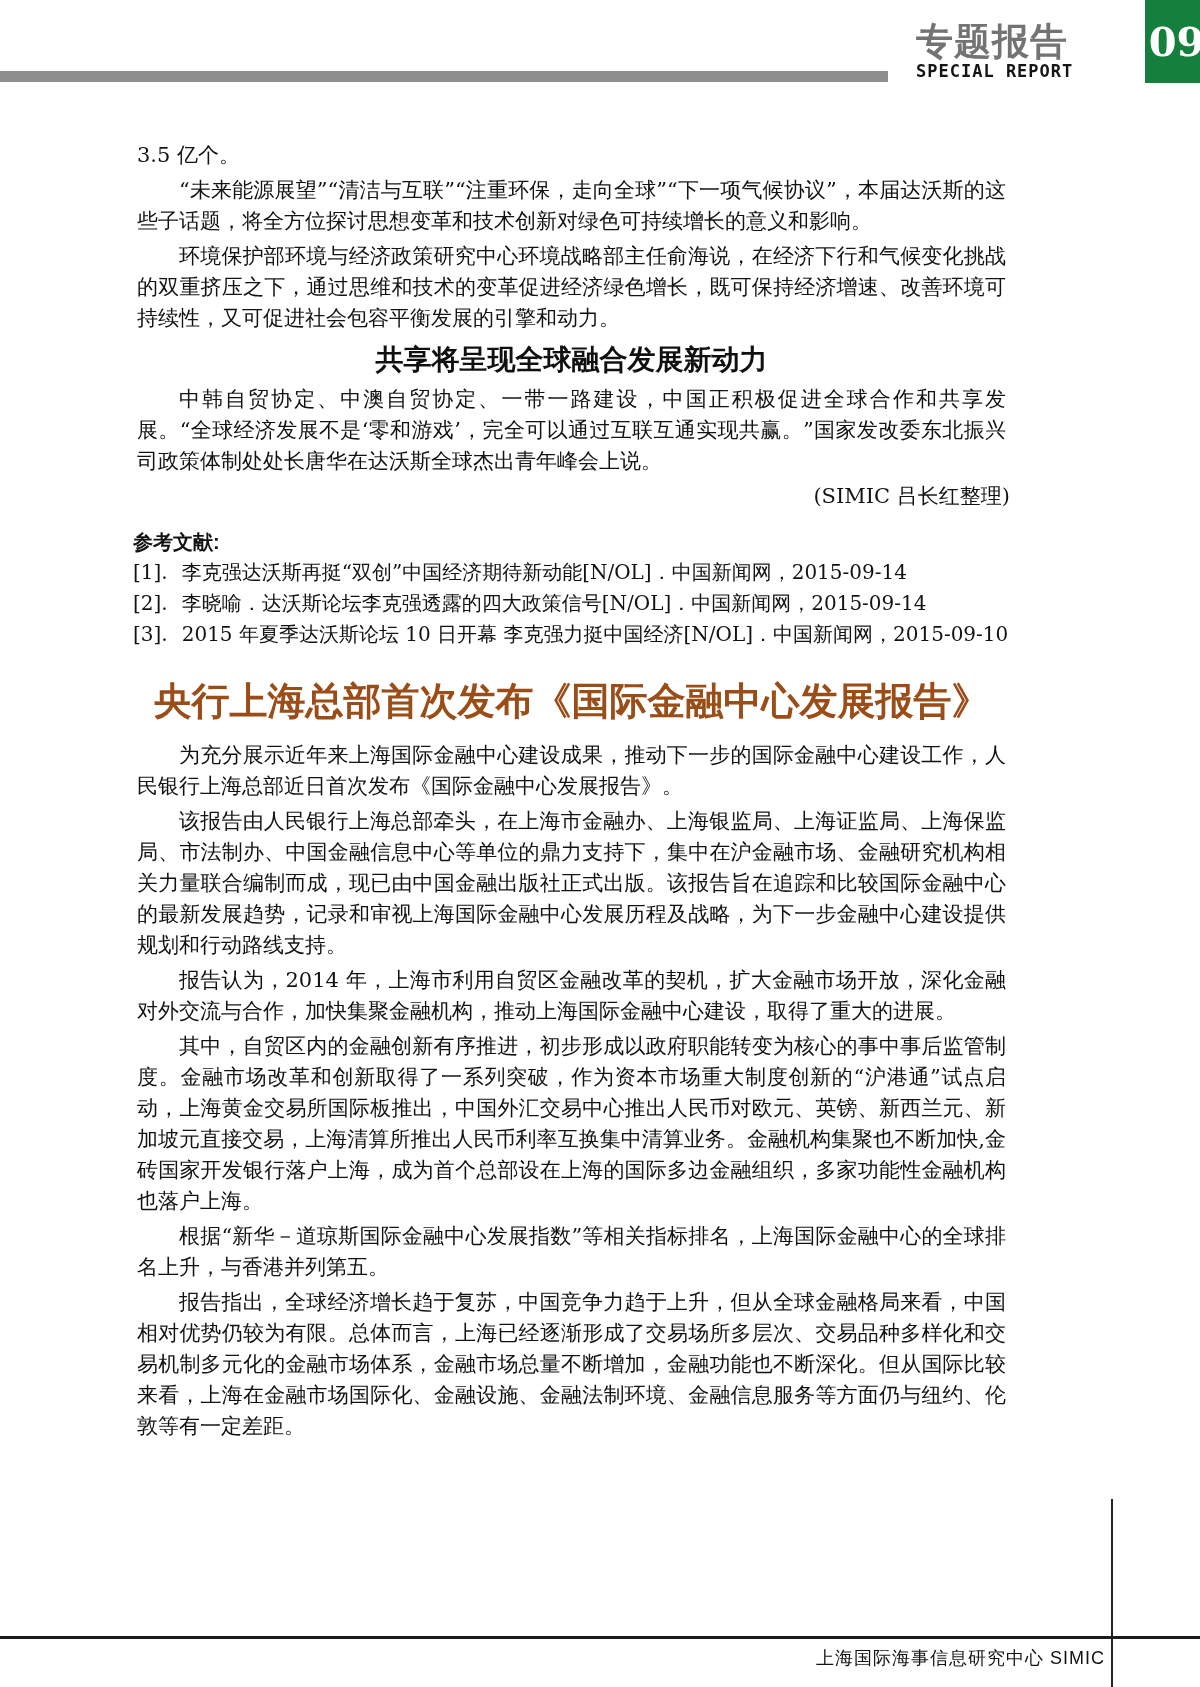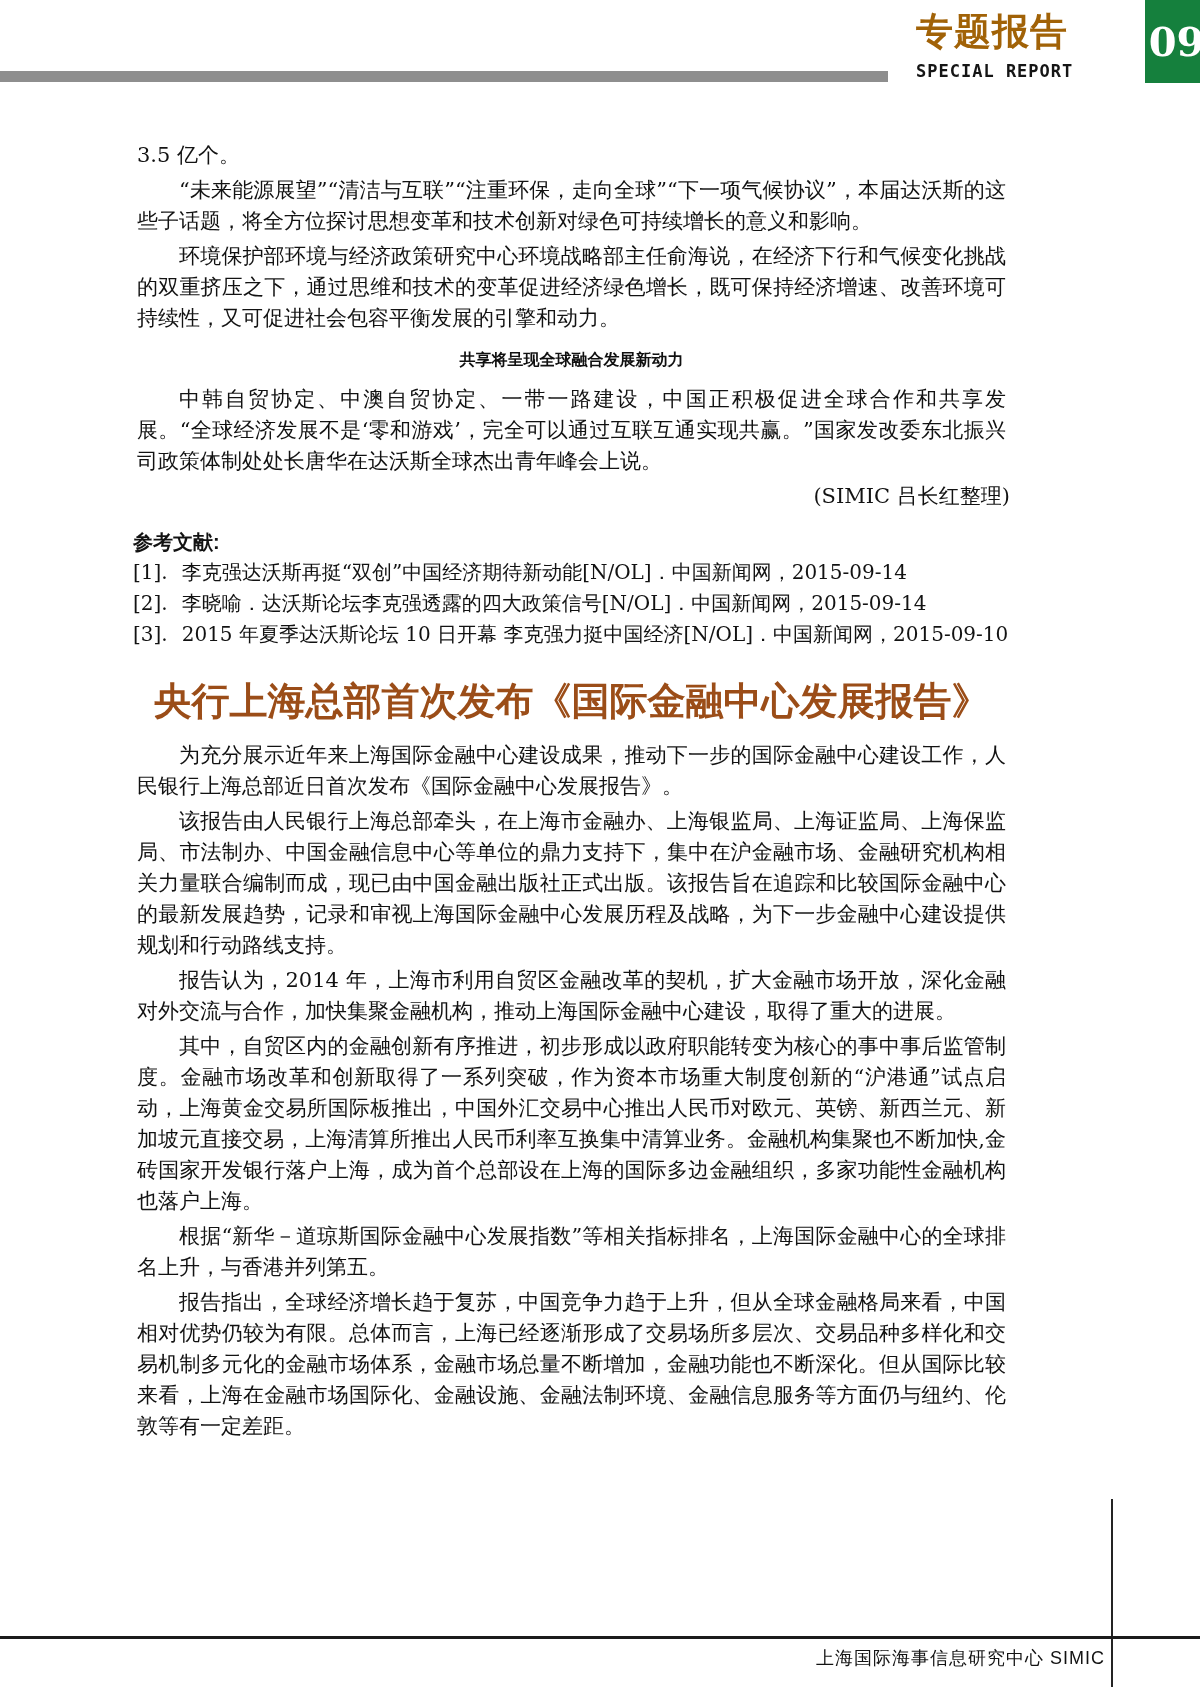--- a/index.html
+++ b/index.html
@@ -5,23 +5,23 @@
   html,body { margin:0; padding:0; background:#ffffff; }
   .page {
     position:relative; width:1200px; height:1687px; margin:0 auto;
     background:#ffffff; overflow:hidden;
     font-family:"DejaVu Serif", serif; color:#121212;
   }
 
   
   .gray-bar { position:absolute; left:0; top:71px; width:888px; height:11px; background:#8e8e8e; }
   .hdr-cn {
-    position:absolute; left:916px; top:7px; width:152px; text-align:center;
+    position:absolute; left:916px; top:17px; width:152px; text-align:center;
     font-family:"Liberation Sans", sans-serif; font-size:37px; font-weight:600;
-    color:#a16207; letter-spacing:1px; white-space:nowrap;
+    color:#737373; letter-spacing:1px; white-space:nowrap;
   }
   .hdr-en {
     position:absolute; left:916px; top:61px; width:152px; text-align:center;
     font-family:"DejaVu Sans Mono", monospace; font-size:17px; font-weight:bold;
     color:#151515; letter-spacing:1px; white-space:nowrap;
   }
   .page-badge {
     position:absolute; left:1145px; top:0; width:63px; height:83px; background:#15803d;
     color:#ffffff; display:flex; align-items:center; justify-content:center;
     font-family:"DejaVu Serif", serif; font-size:40px; font-weight:bold;
@@ -29,21 +29,21 @@
 
   
   .content {
     position:absolute; left:133px; top:136px; width:877px;
     font-size:21px; line-height:31px; text-align:justify;
   }
   .content p { margin:4px; text-indent:2em; }
   .content p.lead { text-indent:0; }
   h3.subhead {
     margin:10px 0 9px; text-align:center; text-indent:0;
-    font-family:"Liberation Sans", sans-serif; font-size:16px; font-weight:bold; color:#101010;
+    font-family:"Liberation Sans", sans-serif; font-size:28px; font-weight:bold; color:#101010;
   }
   .byline { text-align:right; font-size:21px; }
   .ref-title {
     margin-top:15px; font-family:"Liberation Sans", sans-serif;
     font-weight:bold; font-size:20px; line-height:30px;
   }
   .ref { font-size:20px; line-height:31px; text-align:left; }
   .ref .idx { display:inline-block; margin-right:14px; }
   h1.a2-title {
     margin:26px 0 14px; text-align:center; text-indent:0;

